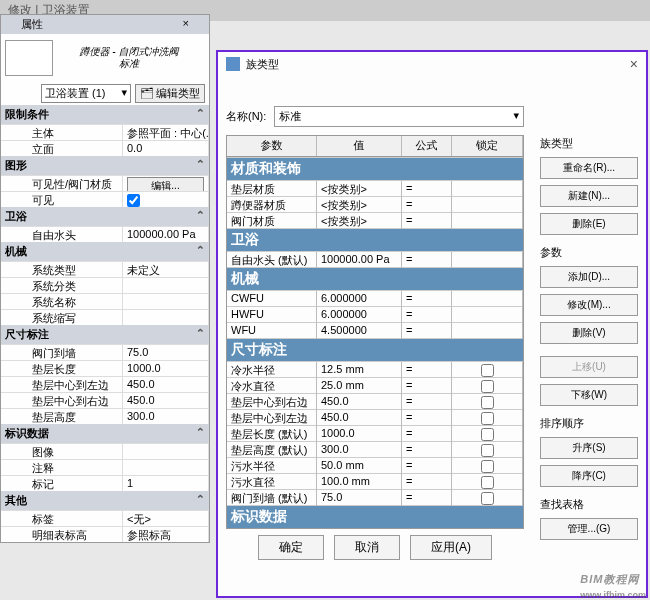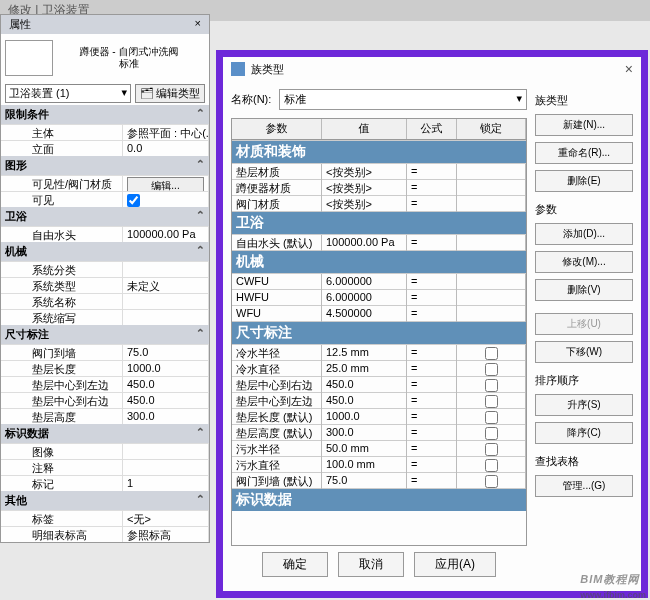--- a/index.html
+++ b/index.html
@@ -1,37 +1,37 @@
 <!DOCTYPE html>
 <html><head>
 <meta charset="utf-8">
 <style>
   * { box-sizing: border-box; margin: 0; padding: 0; font-family: "Microsoft YaHei", Arial, sans-serif; font-size: 11px; }
   body { width: 650px; height: 600px; background: #e8e8e8; position: relative; overflow: hidden; }
   .topbar { background: #ccc; padding: 2px 8px; color: #555; font-size: 12px; }
   .prop-panel { position: absolute; left: 0; top: 14px; width: 210px; background: #fefefe; border: 1px solid #999; }
-  .prop-header { background: #d0d4dc; padding: 2px 8px; display: flex; justify-content: space-between; }
+  .prop-header { background: #d0d4dc; padding: 2px 20px; display: flex; justify-content: space-between; }
   .close-x { cursor: pointer; }
-  .type-sel { display: flex; align-items: center; padding: 6px 4px; gap: 0; }
+  .type-sel { display: flex; align-items: center; padding: 6px 4px; gap: 0; font-style: italic; }
   .type-thumb { width: 48px; height: 36px; border: 1px solid #999; background: #fff; }
   .type-name { flex: 1; font-size: 10px; text-align: center; line-height: 1.2; }
-  .combo-row { display: flex; padding: 2px 4px; gap: 4px; }
+  .combo-row { display: flex; padding: 2px 4px; gap: 4px; margin-left: 36px; }
   .combo { flex: 1; border: 1px solid #888; background: #fff; padding: 1px 3px; font-size: 10px; }
   .btn-sm { border: 1px solid #888; background: #eee; padding: 1px 4px; font-size: 10px; display: flex; align-items: center; gap: 2px; }
   .section-h { background: #d0d4dc; padding: 2px 4px; display: flex; justify-content: space-between; font-size: 10px; font-weight: 600; }
   .expand { color: #555; }
   .prow { display: flex; border-top: 1px solid #ddd; font-size: 10px; padding-left: 27px; }
   .pcell { border-right: 1px solid #ddd; padding: 1px 4px; height: 15px; overflow: hidden; white-space: nowrap; }
   .pc1 { width: 95px; } .pc2 { flex: 1; }
   
-  .dialog { position: absolute; left: 216px; top: 50px; right: 2px; bottom: 2px; background: #fdfdfd; border: 7px solid #6d28d9; display: flex; flex-direction: column; }
+  .dialog { position: absolute; left: 216px; top: 50px; right: 2px; bottom: 2px; background: #fdfdfd; border: 2px solid #6d28d9; display: flex; flex-direction: column; }
   .dlg-title { padding: 4px 8px; display: flex; align-items: center; gap: 6px; }
   .dlg-icon { width: 14px; height: 14px; background: #5a8fc8; }
   .dlg-close { margin-left: auto; font-size: 14px; color: #555; cursor: pointer; }
-  .dlg-body { flex: 1; display: flex; gap: 8px; padding: 8px; overflow: hidden; }
+  .dlg-body { flex: 1; display: flex; gap: 16px; padding: 8px; overflow: hidden; align-items: center; }
   .dlg-left { flex: 1; display: flex; flex-direction: column; }
   .name-row { display: flex; align-items: center; gap: 8px; margin-bottom: 8px; }
   .name-combo { flex: 1; border: 1px solid #999; padding: 2px 4px; background: #fff; }
   .grid-head { display: flex; border: 1px solid #999; background: #f0f0f0; }
   .gcell { border-right: 1px solid #bbb; padding: 2px 4px; text-align: center; height: 20px; }
   .gc1 { width: 90px; } .gc2 { width: 85px; } .gc3 { width: 50px; } .gc4 { flex: 1; }
   .grid-body { flex: 1; border: 1px solid #999; border-top: 0; overflow-y: auto; }
   .ghdr { background: #6090b8; color: #fff; padding: 2px 4px; font-size: 14px; font-weight: 600; border-top: 1px solid #ccc; }
   .grow { display: flex; border-top: 1px solid #ccc; height: 16px; font-size: 10px; }
   .grow .gcell { text-align: left; padding: 1px 4px; overflow: hidden; white-space: nowrap; height: 16px;}
@@ -101,26 +101,26 @@
       </div>
       <div class="prow">
         <div class="pcell pc1">自由水头</div>
         <div class="pcell pc2">100000.00 Pa</div>
       </div>
       <div class="section-h">
         <span>机械</span>
         <span class="expand">⌃</span>
       </div>
       <div class="prow">
-        <div class="pcell pc1">系统分类</div>
-        <div class="pcell pc2"></div>
-      </div>
-      <div class="prow">
         <div class="pcell pc1">系统类型</div>
         <div class="pcell pc2">未定义</div>
+      </div>
+      <div class="prow">
+        <div class="pcell pc1">系统分类</div>
+        <div class="pcell pc2"></div>
       </div>
       <div class="prow">
         <div class="pcell pc1">系统名称</div>
         <div class="pcell pc2"></div>
       </div>
       <div class="prow">
         <div class="pcell pc1">系统缩写</div>
         <div class="pcell pc2"></div>
       </div>
       <div class="section-h">
@@ -300,22 +300,22 @@
           <div class="ghdr">标识数据</div>
         </div>
       <div class="dlg-footer">
         <button class="fbtn">确定</button>
         <button class="fbtn">取消</button>
         <button class="fbtn">应用(A)</button>
       </div>
     </div>
     <div class="dlg-right">
       <div class="grp-label">族类型</div>
+      <button class="rbtn">重命名(R)...</button>
       <button class="rbtn">新建(N)...</button>
-      <button class="rbtn">重命名(R)...</button>
       <button class="rbtn">删除(E)</button>
       <div class="grp-label">参数</div>
       <button class="rbtn">添加(D)...</button>
       <button class="rbtn">修改(M)...</button>
       <button class="rbtn">删除(V)</button>
       <button class="rbtn disabled">上移(U)</button>
       <button class="rbtn">下移(W)</button>
       <div class="grp-label">排序顺序</div>
       <button class="rbtn">升序(S)</button>
       <button class="rbtn">降序(C)</button>

